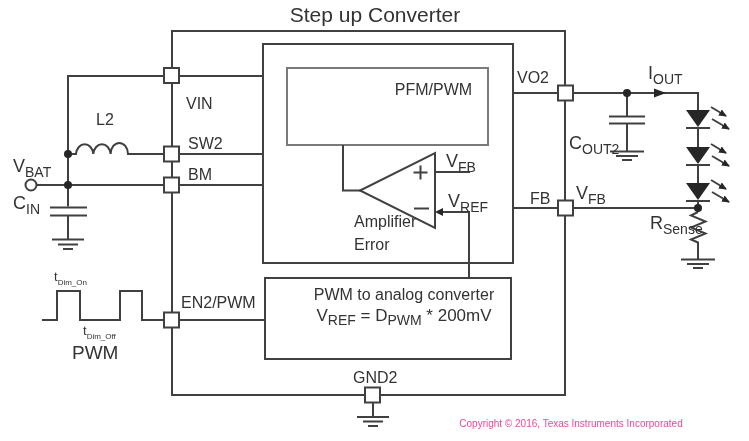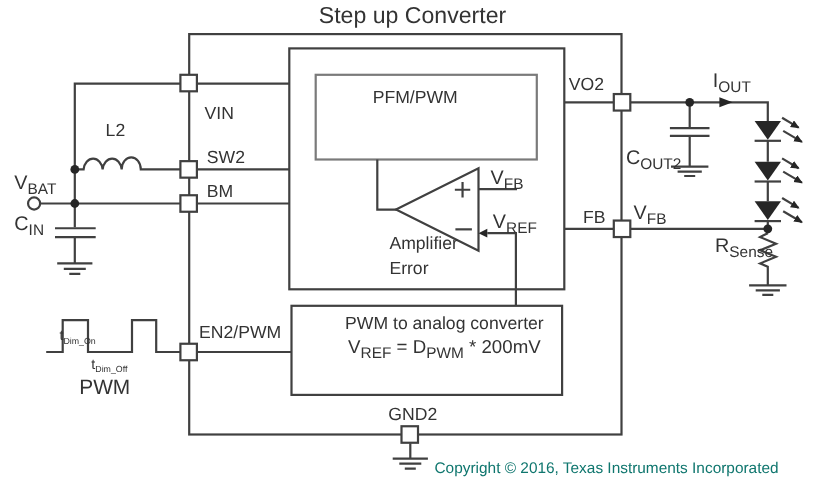--- a/index.html
+++ b/index.html
@@ -17,21 +17,21 @@
   .pinlbl{font-size:16px;}
   .sig{font-size:18px;}
   .sig sub,.frm sub{font-size:14px;}
   .tsig{font-size:13px;}
   .tsig sub{font-size:8px;}
   .blocktxt{font-size:16px;text-align:center;line-height:20px;}
   .amptxt{font-size:16px;line-height:23px;}
   .title{font-size:21px;text-align:center;}
   .pwmbig{font-size:19px;}
   .frm{font-size:17px;}
-  .copy{font-size:14px;text-align:left;color:#0f766e;}
+  .copy{font-size:10px;text-align:center;color:#ec4899;}
 </style>
 </head>
 <body>
 
 <div class="canvas">
 
   <svg width="749" height="441" viewBox="0 0 749 441">
     <defs>
       <marker id="arr" markerUnits="userSpaceOnUse" markerWidth="9" markerHeight="8" refX="7" refY="3.5" orient="auto">
         <path d="M0 0 L8 3.5 L0 7 Z" fill="#262626"></path>
@@ -162,21 +162,21 @@
   <div class="lbl title" style="left:275px;top:3px;width:200px;">Step up Converter</div>
 
   <div class="lbl pinlbl" style="left:186px;top:57px;margin-top:38px;">VIN</div>
   <div class="lbl pinlbl" style="left:188px;top:135px;">SW2</div>
   <div class="lbl pinlbl" style="left:188px;top:166px;">BM</div>
   <div class="lbl pinlbl" style="left:181px;top:294px;">EN2/PWM</div>
   <div class="lbl pinlbl" style="left:353px;top:369px;">GND2</div>
   <div class="lbl pinlbl" style="left:517px;top:69px;">VO2</div>
   <div class="lbl pinlbl" style="left:530px;top:190px;">FB</div>
 
-  <div class="lbl blocktxt" style="left:277px;top:80px;width:201px;">
+  <div class="lbl blocktxt" style="left:287px;top:80px;width:201px;padding-left:46px;">
     <div>PFM/PWM</div>
   </div>
 
   <div class="lbl amptxt" style="left:354px;top:210px;">
     <div>Amplifier</div>
     <div>Error</div>
   </div>
 
   <div class="lbl sig" style="left:446px;top:152px;"><span>V</span><sub>FB</sub></div>
   <div class="lbl sig" style="left:448px;top:192px;"><span>V</span><sub>REF</sub></div>
@@ -187,19 +187,19 @@
   </div>
 
   <div class="lbl sig" style="left:13px;top:157px;"><span>V</span><sub>BAT</sub></div>
   <div class="lbl sig" style="left:13px;top:194px;"><span>C</span><sub>IN</sub></div>
   <div class="lbl pinlbl" style="left:96px;top:111px;">L2</div>
   <div class="lbl sig" style="left:569px;top:110px;margin-top:24px;"><span>C</span><sub>OUT2</sub></div>
   <div class="lbl sig" style="left:648px;top:64px;"><span>I</span><sub>OUT</sub></div>
   <div class="lbl sig" style="left:576px;top:184px;"><span>V</span><sub>FB</sub></div>
   <div class="lbl sig" style="left:650px;top:214px;"><span>R</span><sub>Sense</sub></div>
 
-  <div class="lbl tsig" style="left:54px;top:270px;margin-top:28px;"><span>t</span><sub>Dim_On</sub></div>
+  <div class="lbl tsig" style="left:54px;top:270px;"><span>t</span><sub>Dim_On</sub></div>
   <div class="lbl tsig" style="left:83px;top:324px;"><span>t</span><sub>Dim_Off</sub></div>
   <div class="lbl pwmbig" style="left:72px;top:343px;">PWM</div>
 
   <div class="lbl copy" style="left:395px;top:418px;width:352px;">Copyright © 2016, Texas Instruments Incorporated</div>
 
 </div>
 
 </body></html>

